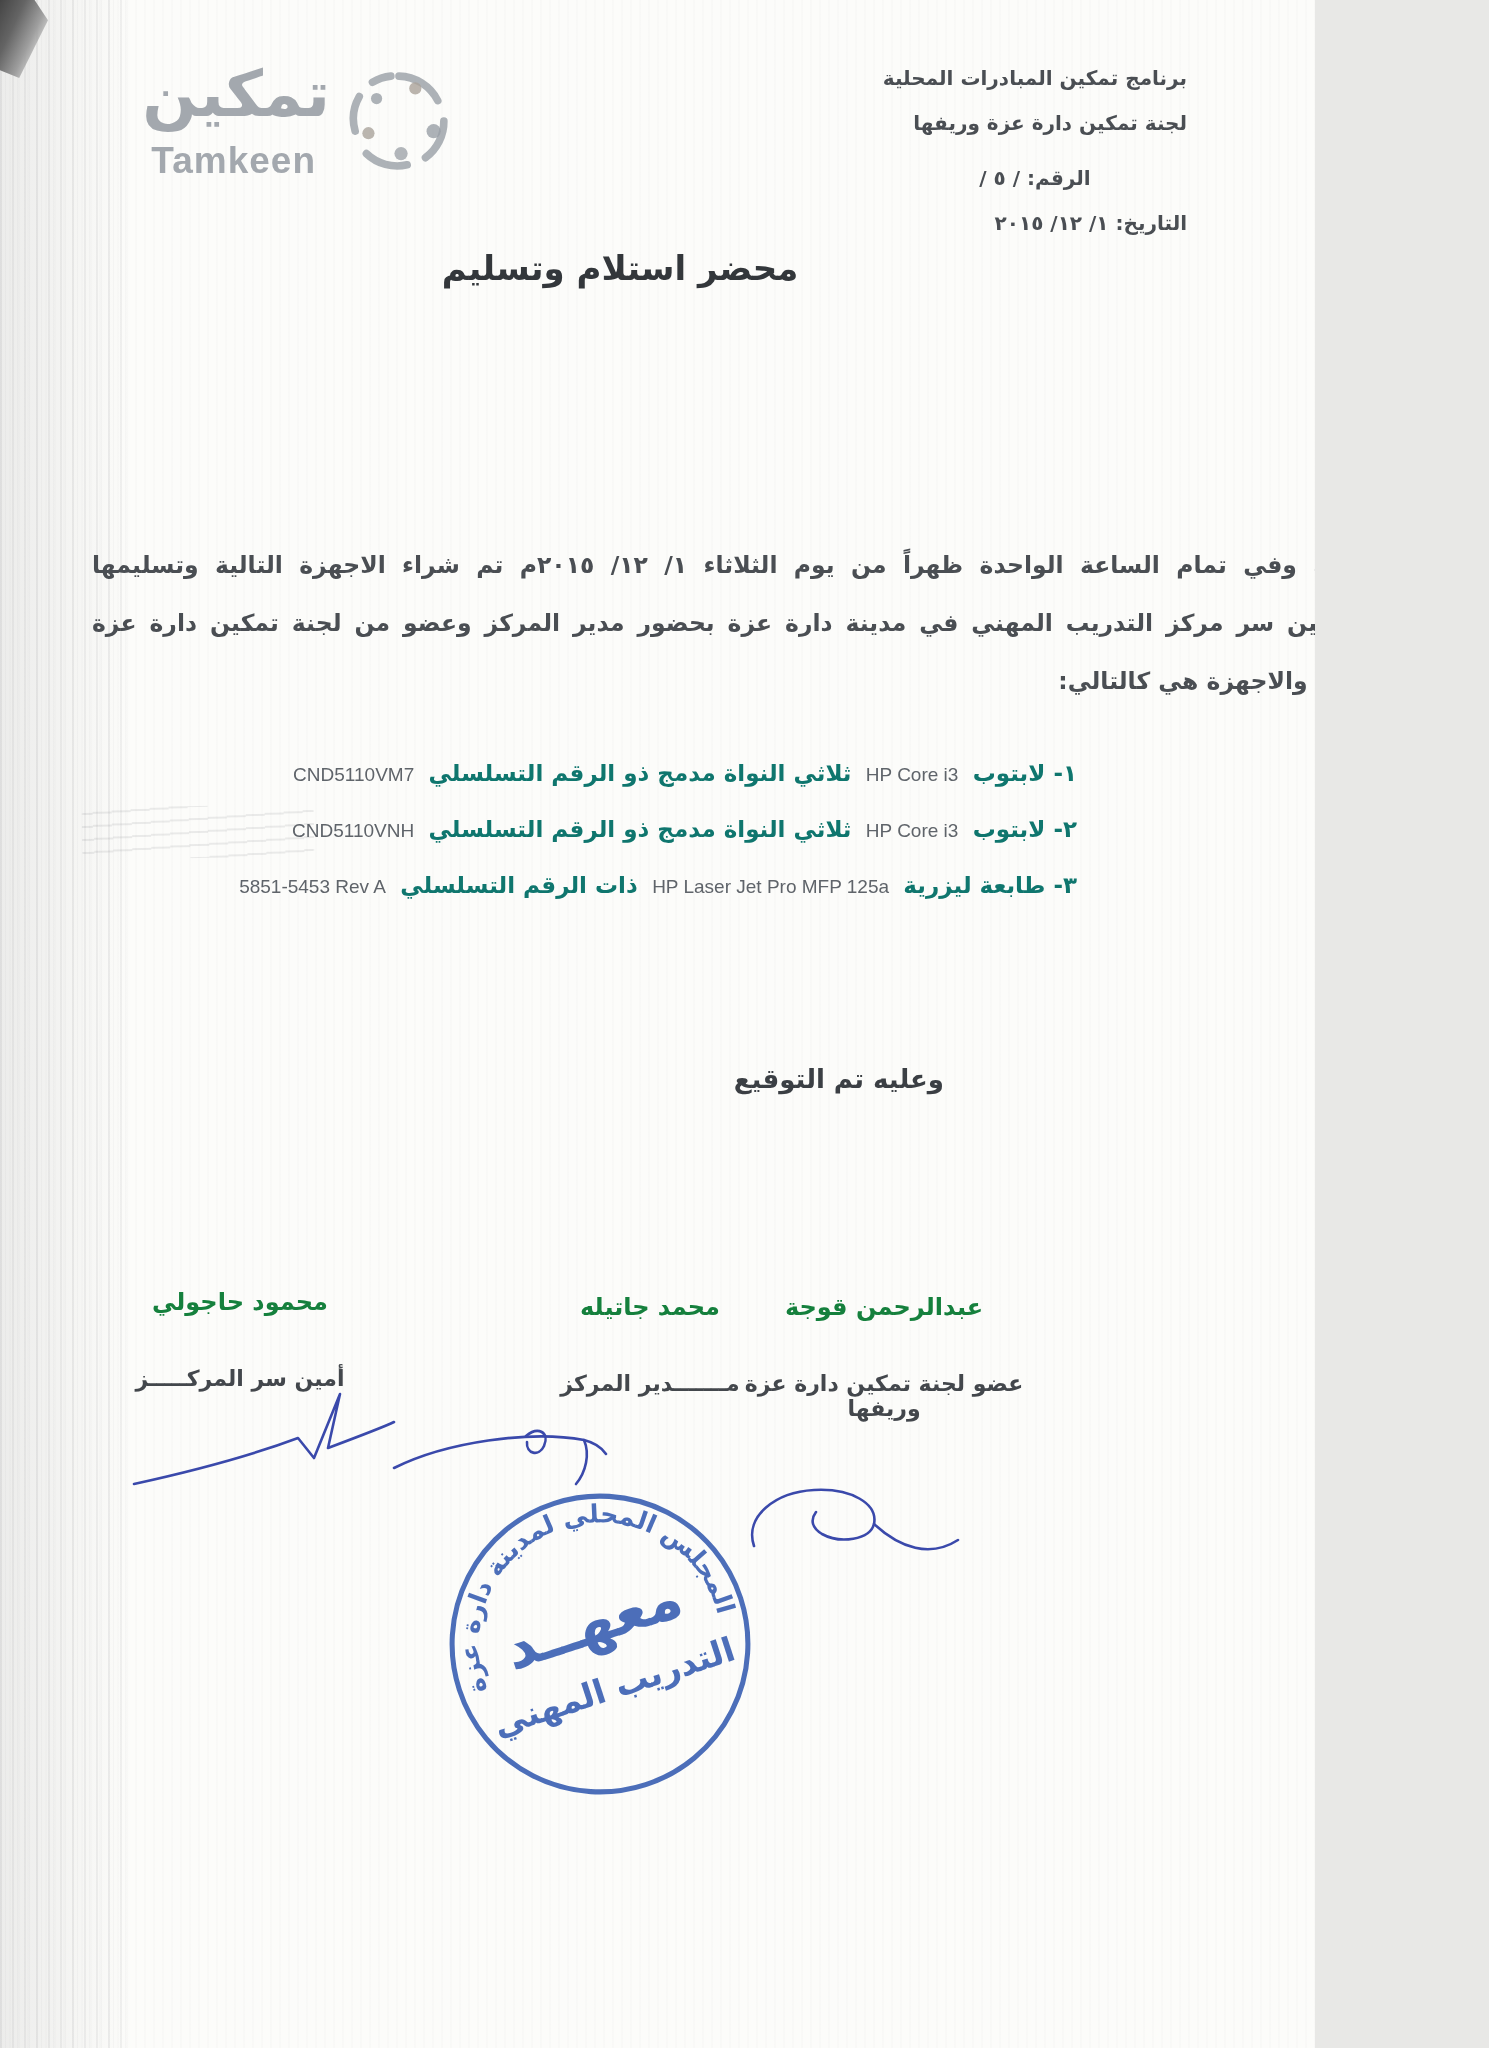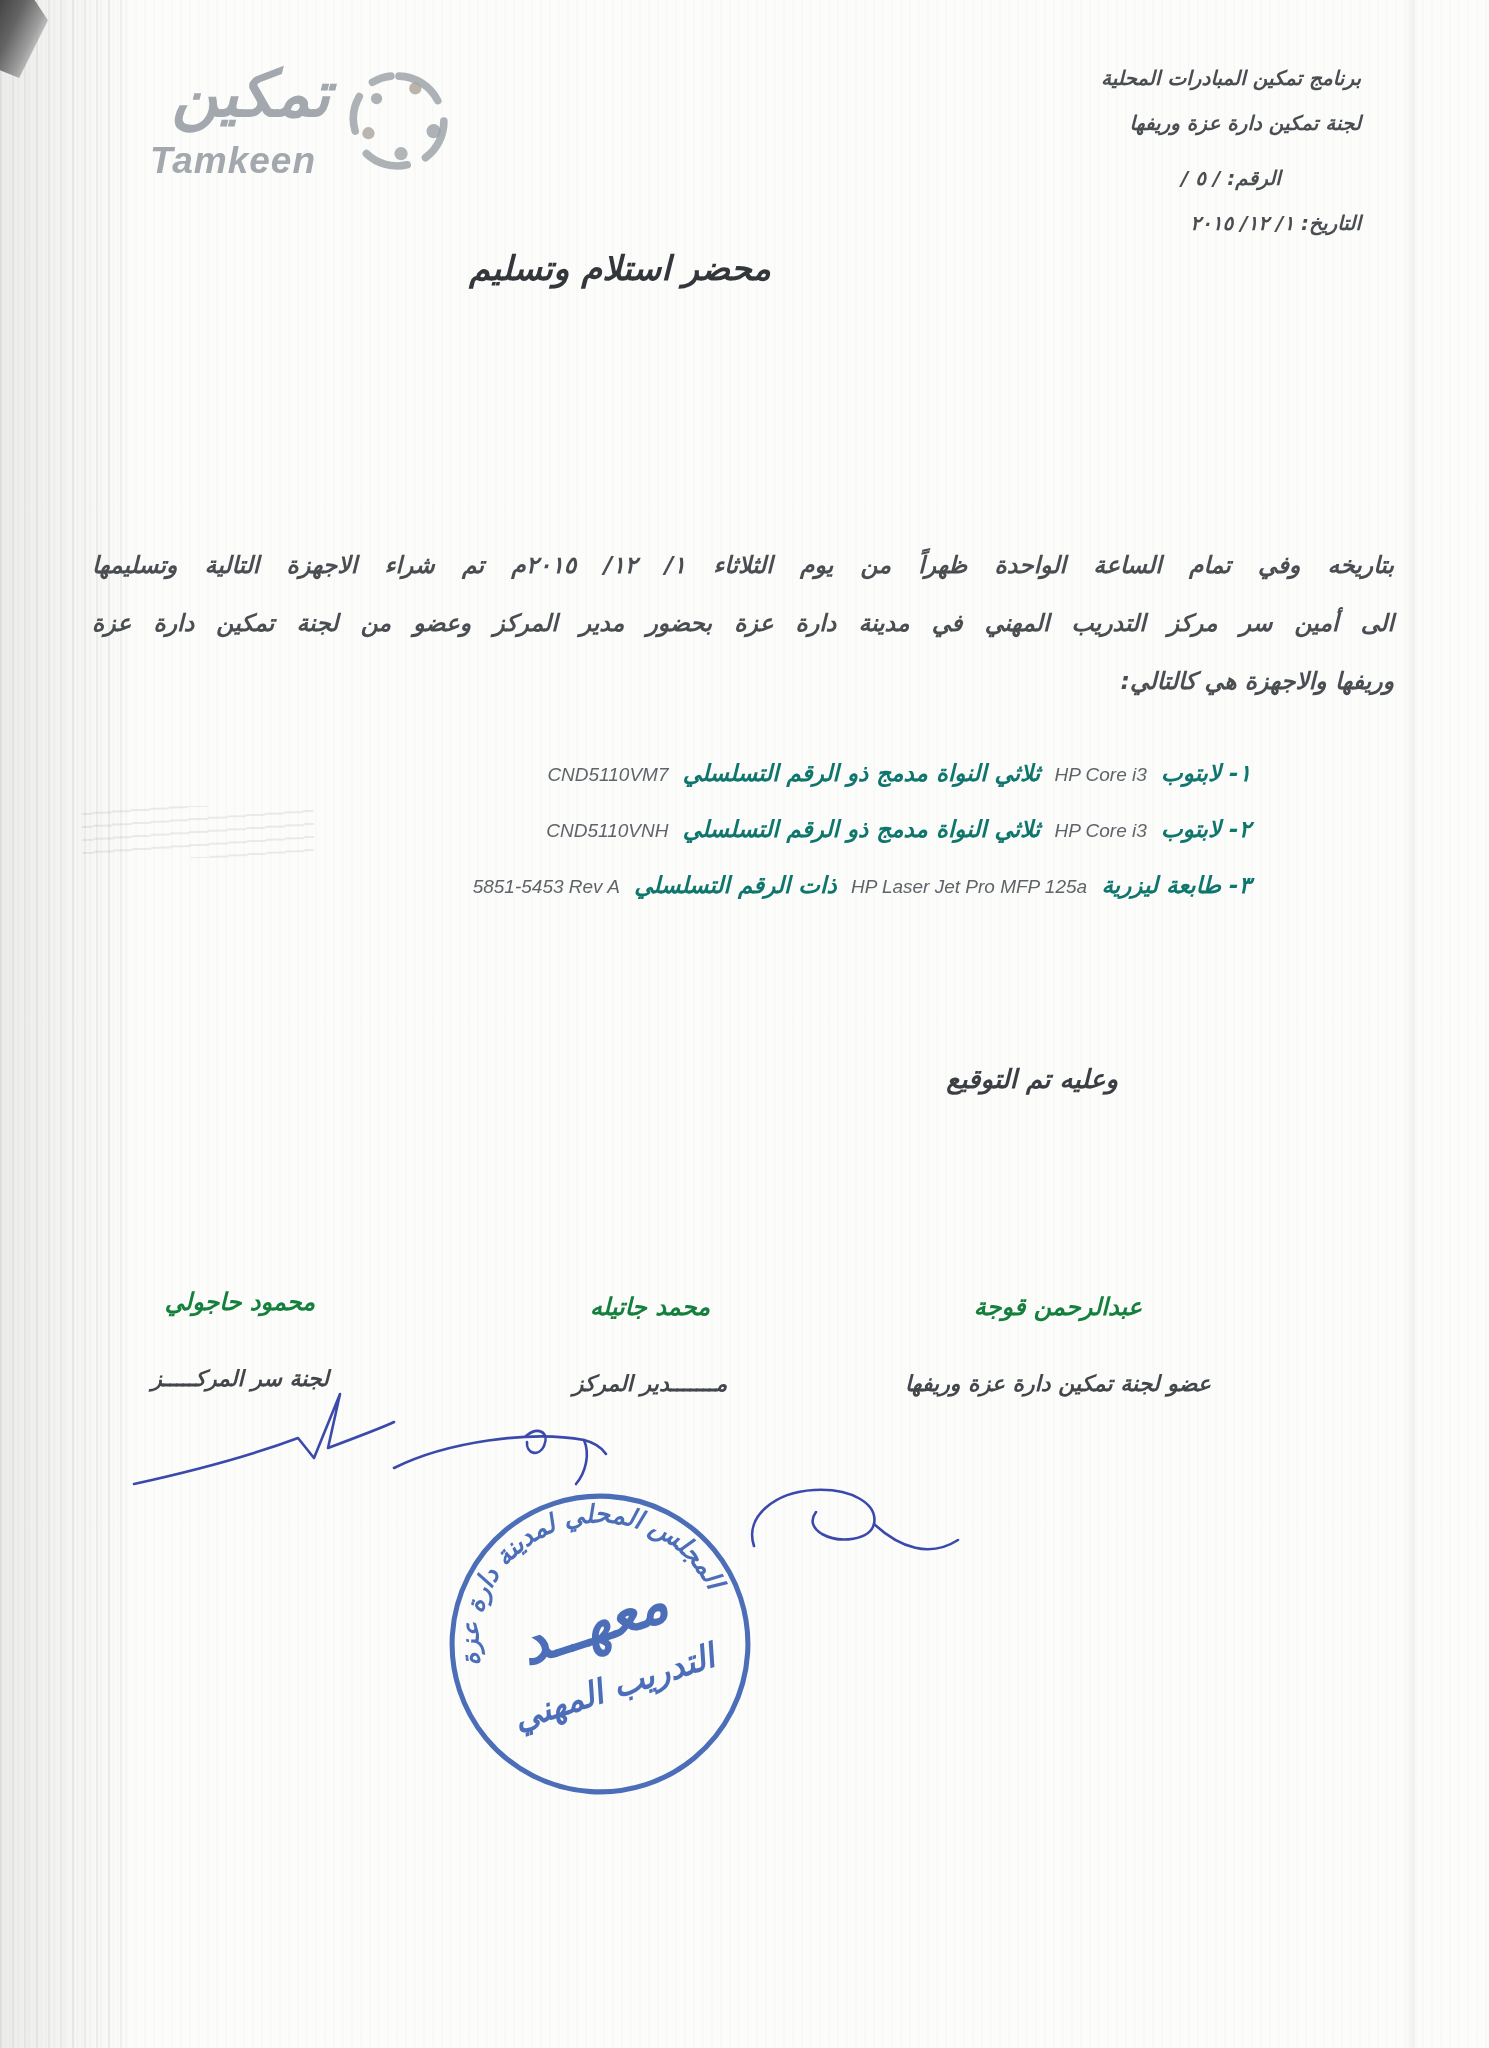--- a/index.html
+++ b/index.html
@@ -1,23 +1,22 @@
 <!DOCTYPE html>
 <html lang="ar"><head>
 <meta charset="utf-8">
 <style>
   html,body{margin:0;padding:0;background:#e8e8e6;}
   #page{
     position:relative;
-    width:1489px;height:2048px;
+    width:1315px;height:2048px;
     background:#fcfcfa;
     overflow:hidden;
     font-family:"DejaVu Sans",sans-serif;
     color:#44484d;
-    font-style:italic;
   }
   
   .scan-texture{position:absolute;inset:0;pointer-events:none;
     background:repeating-linear-gradient(90deg,rgba(90,90,95,.018) 0 2px,transparent 2px 9px);}
   .left-band{position:absolute;left:0;top:0;width:132px;height:100%;pointer-events:none;
     background:
       repeating-linear-gradient(90deg,rgba(110,110,116,.085) 0 2px,transparent 2px 5px,rgba(110,110,116,.045) 5px 6px,transparent 6px 12px),
       linear-gradient(90deg,rgba(95,95,100,.10),rgba(95,95,100,.035) 65%,transparent);}
   .corner-blotch{position:absolute;left:0;top:0;width:48px;height:78px;
     background:linear-gradient(115deg,#454545 0%,#646464 30%,#9e9e9e 58%,rgba(200,200,200,0) 85%);
@@ -143,21 +142,21 @@
   <div class="sig-col col-member">
     <div class="nm">عبدالرحمن قوجة</div>
     <div class="tt">عضو لجنة تمكين دارة عزة وريفها</div>
   </div>
   <div class="sig-col col-director">
     <div class="nm">محمد جاتيله</div>
     <div class="tt">مـــــــدير المركز</div>
   </div>
   <div class="sig-col col-secretary">
     <div class="nm">محمود حاجولي</div>
-    <div class="tt">لجنة سر المركـــــز</div>
+    <div class="tt">أمين سر المركـــــز</div>
   </div>
 
   <svg class="ink" style="left:128px;top:1386px;" width="280" height="110" viewBox="0 0 280 110">
     <path d="M6 98 C70 84 122 70 170 52 L186 72 L212 8 L200 62 C232 50 256 41 266 36"></path>
   </svg>
   <svg class="ink" style="left:388px;top:1420px;" width="230" height="120" viewBox="0 0 230 120">
     <path d="M6 48 C58 22 142 10 196 20 C208 23 214 28 218 34"></path>
     <path d="M138 16 C150 6 162 12 156 26 C151 37 138 34 139 22"></path>
     <path d="M196 20 C202 34 198 52 188 64"></path>
   </svg>

